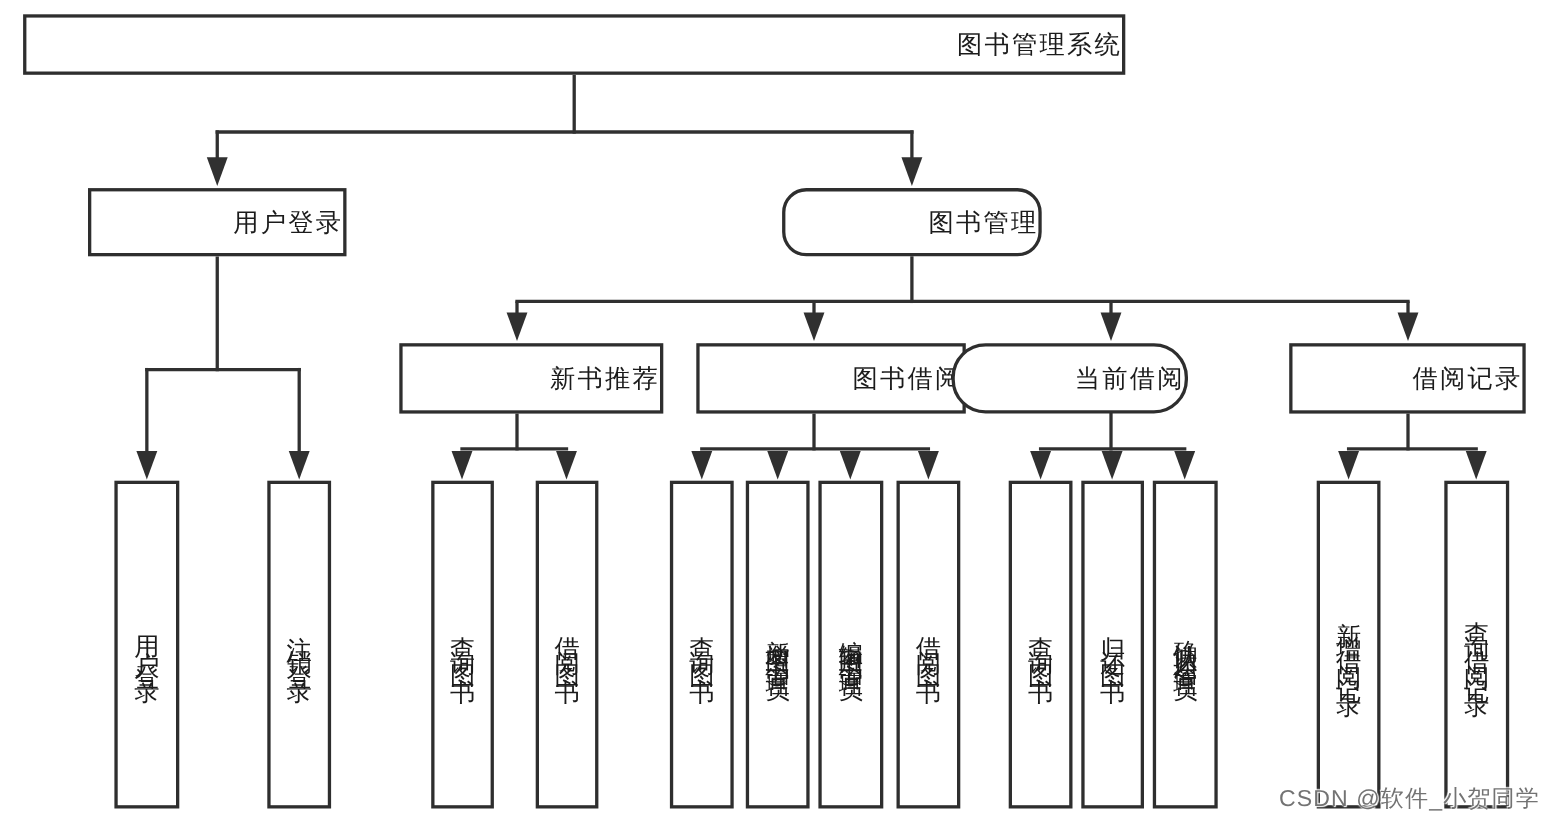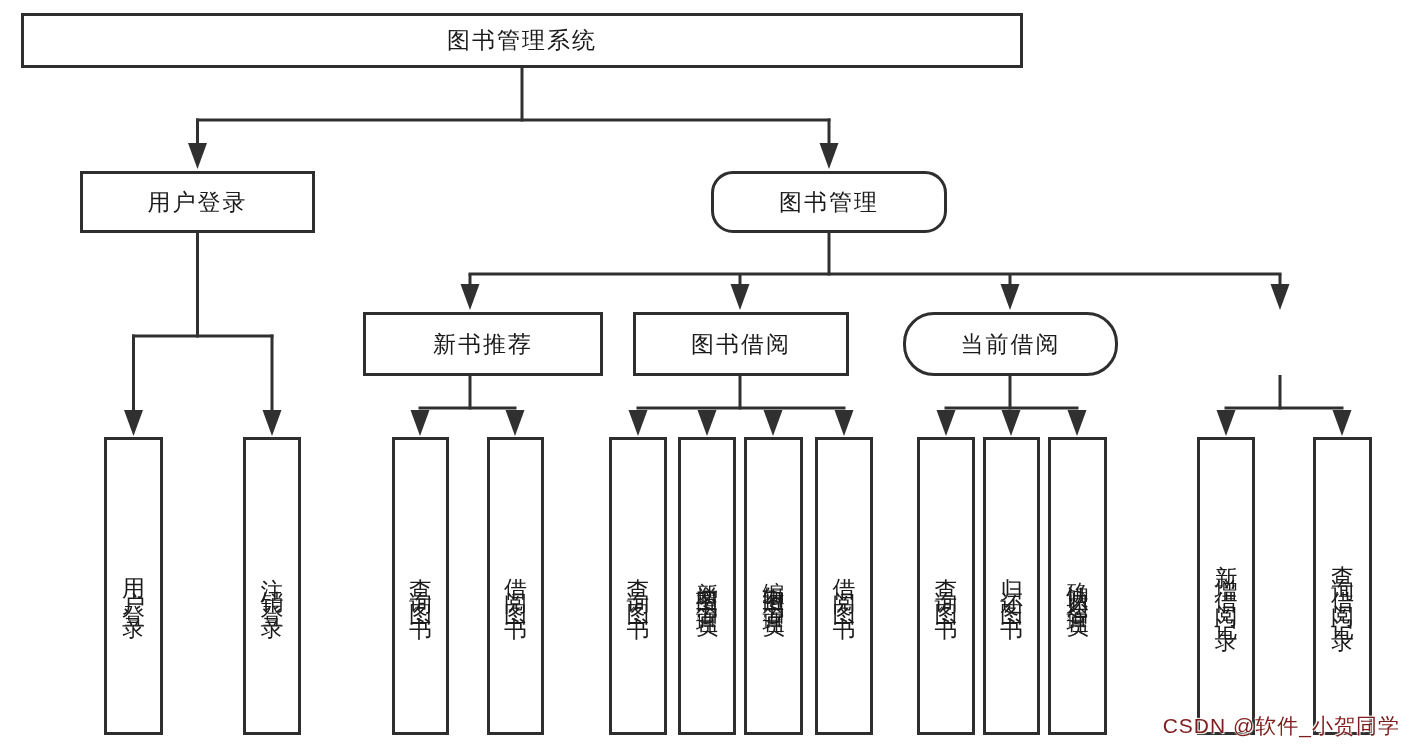--- a/index.html
+++ b/index.html
@@ -9,21 +9,21 @@
     background:#ffffff;
     font-family:"Liberation Sans",sans-serif;
     overflow:hidden;
   }
   #connectors{position:absolute;left:0;top:0;pointer-events:none;}
   .node{
     position:absolute;
     box-sizing:border-box;
     border:3px solid #2e2e2e;
     background:#ffffff;
-    display:flex;align-items:center;justify-content:center;
+    display:flex;align-items:center;justify-content:flex-end;
     color:#1b1b1b;
     font-size:23px;
     letter-spacing:2px;
     white-space:nowrap;
   }
   .leaf{
     position:absolute;
     box-sizing:border-box;
     border:3px solid #2e2e2e;
     background:#ffffff;
@@ -40,21 +40,21 @@
     color:#1b1b1b;
   }
   .leaf .vtext.tight{
     font-size:22px;
     letter-spacing:5px;
   }
   #watermark{
     position:absolute;
     right:5px;top:712px;
     font-size:21px;
-    color:#7f1d1d;
+    color:#737373;
     letter-spacing:1px;
     text-shadow:1px 1px 1px #ffffff,-1px -1px 1px #ffffff,0 0 2px #ffffff;
     z-index:10;
     white-space:nowrap;
   }
 </style>
 </head>
 <body>
 
 <div id="stage">
@@ -122,25 +122,28 @@
   <div class="node" style="left:80px;top:171px;width:235px;height:62px;">
     <span>用户登录</span>
   </div>
   <div class="node" style="left:711px;top:171px;width:236px;height:62px;border-radius:22px;">
     <span>图书管理</span>
   </div>
 
   <div class="node" style="left:363px;top:312px;width:240px;height:64px;">
     <span>新书推荐</span>
   </div>
-  <div class="node" style="left:633px;top:312px;width:216px;height:64px;">
+  <div class="node" style="left:633px;top:312px;width:245px;height:64px;">
     <span>图书借阅</span>
   </div>
-  <div class="node" style="left:903px;top:312px;width:215px;height:64px;border-radius:31px;">
+  <div class="node" style="left:865px;top:312px;width:215px;height:64px;border-radius:31px;">
     <span>当前借阅</span>
+  </div>
+  <div class="node" style="left:1172px;top:312px;width:215px;height:64px;">
+    <span>借阅记录</span>
   </div>
 
   <div class="leaf" style="left:104px;width:59px;">
     <span class="vtext">用户登录</span>
   </div>
   <div class="leaf" style="left:243px;width:58px;">
     <span class="vtext">注销登录</span>
   </div>
 
   <div class="leaf" style="left:392px;width:57px;">

